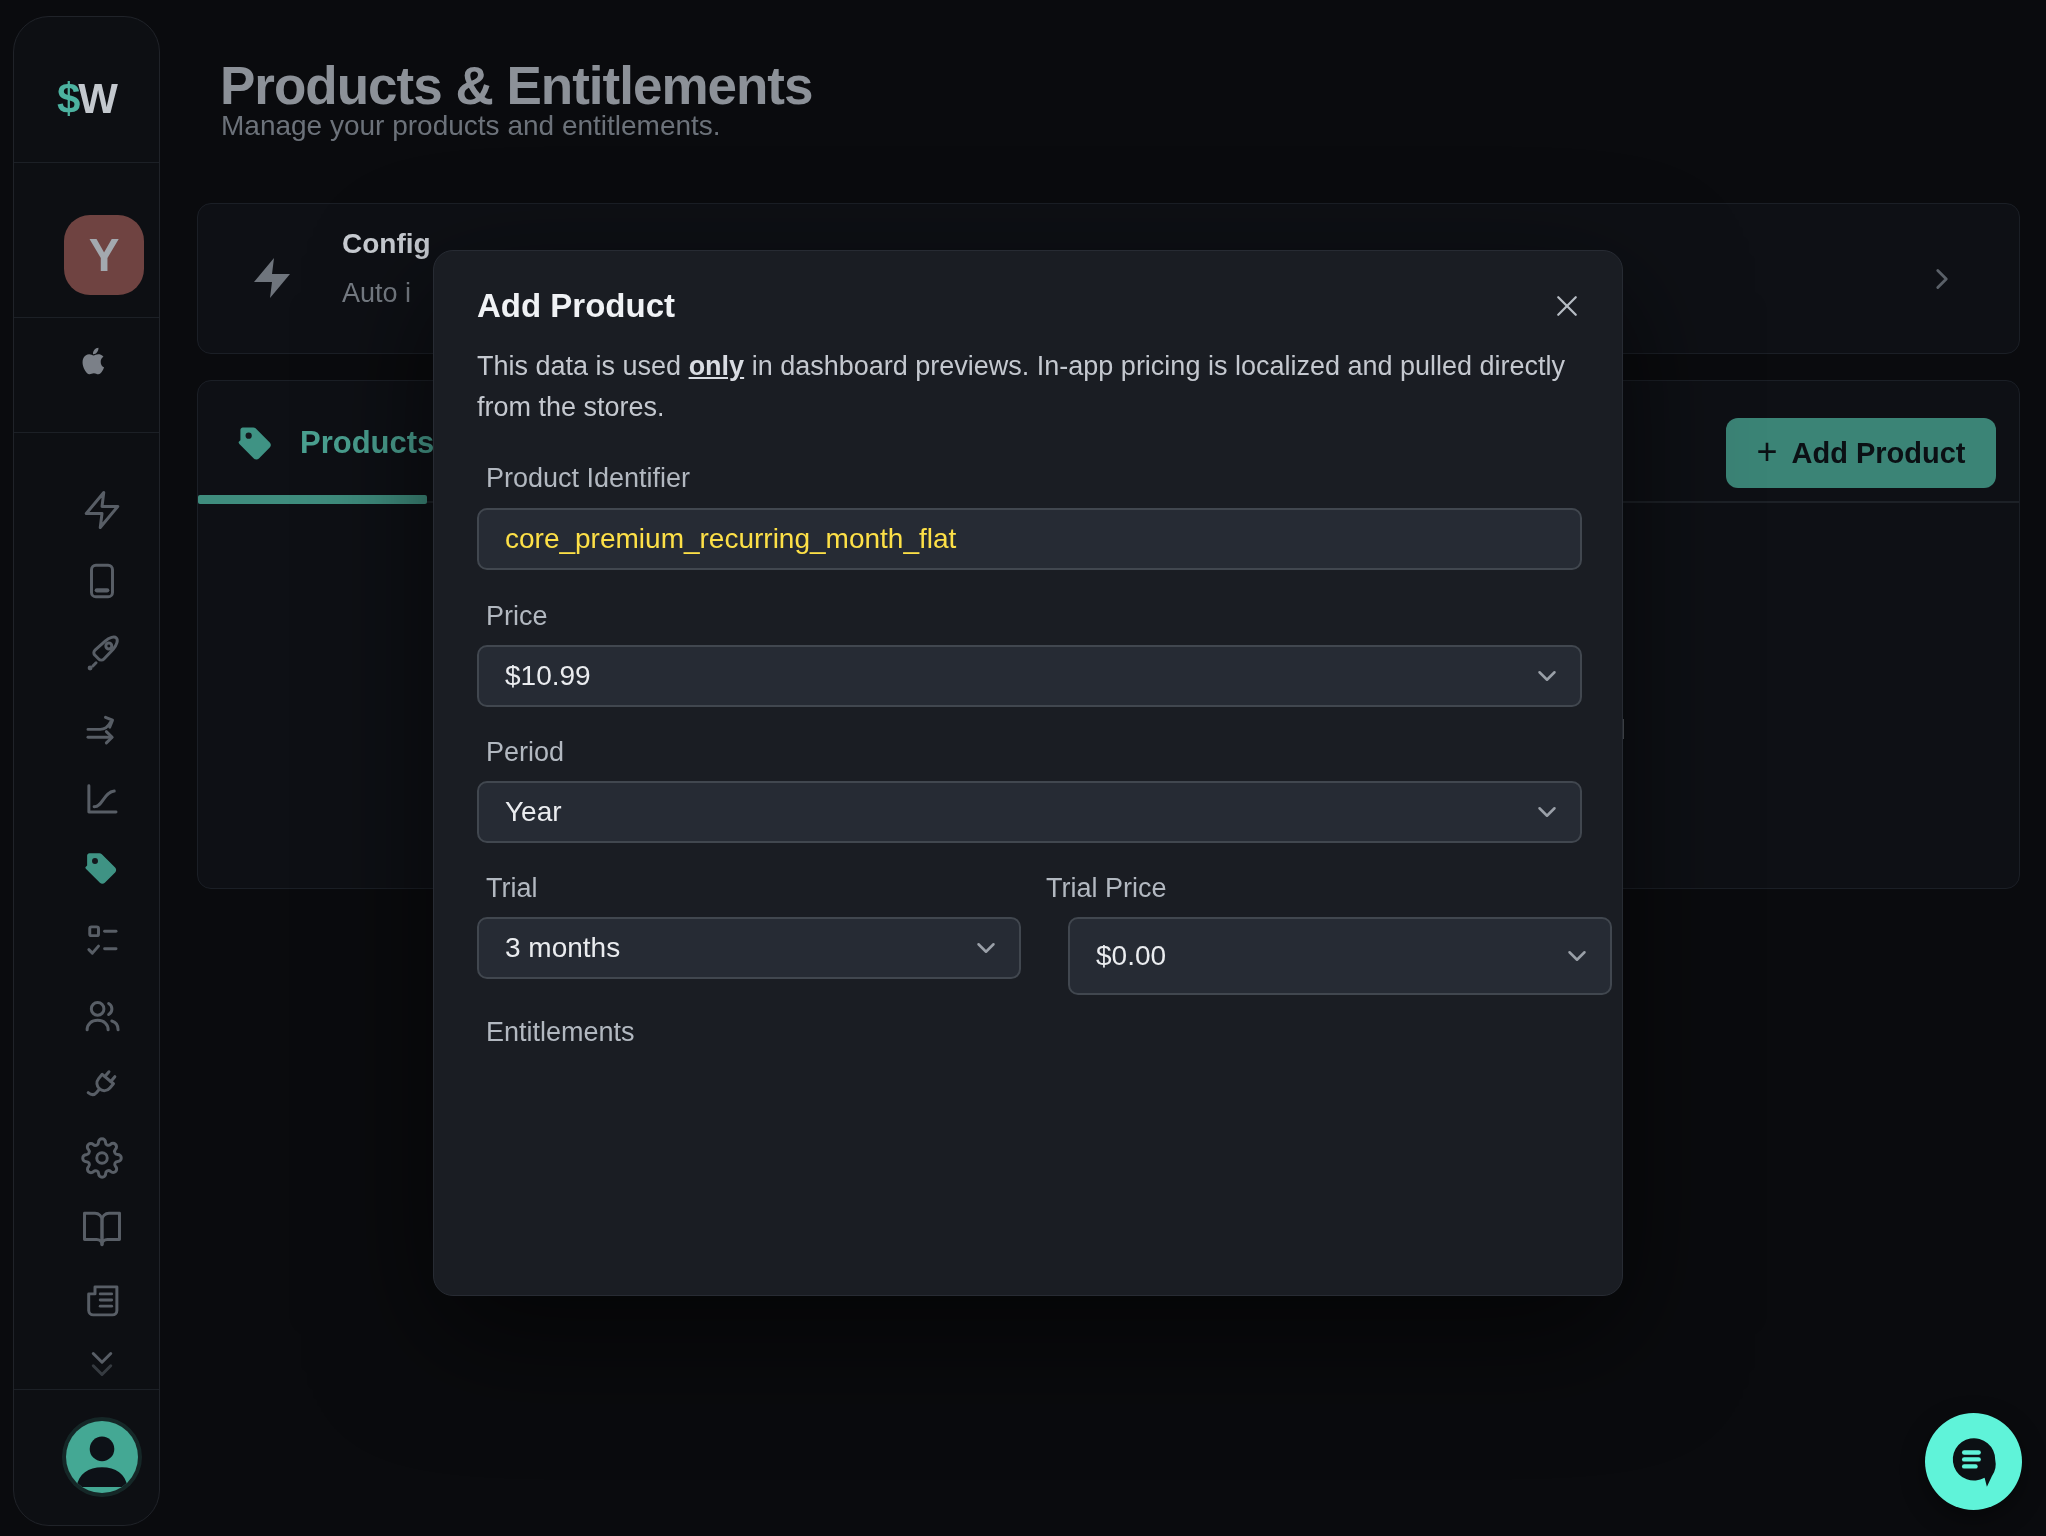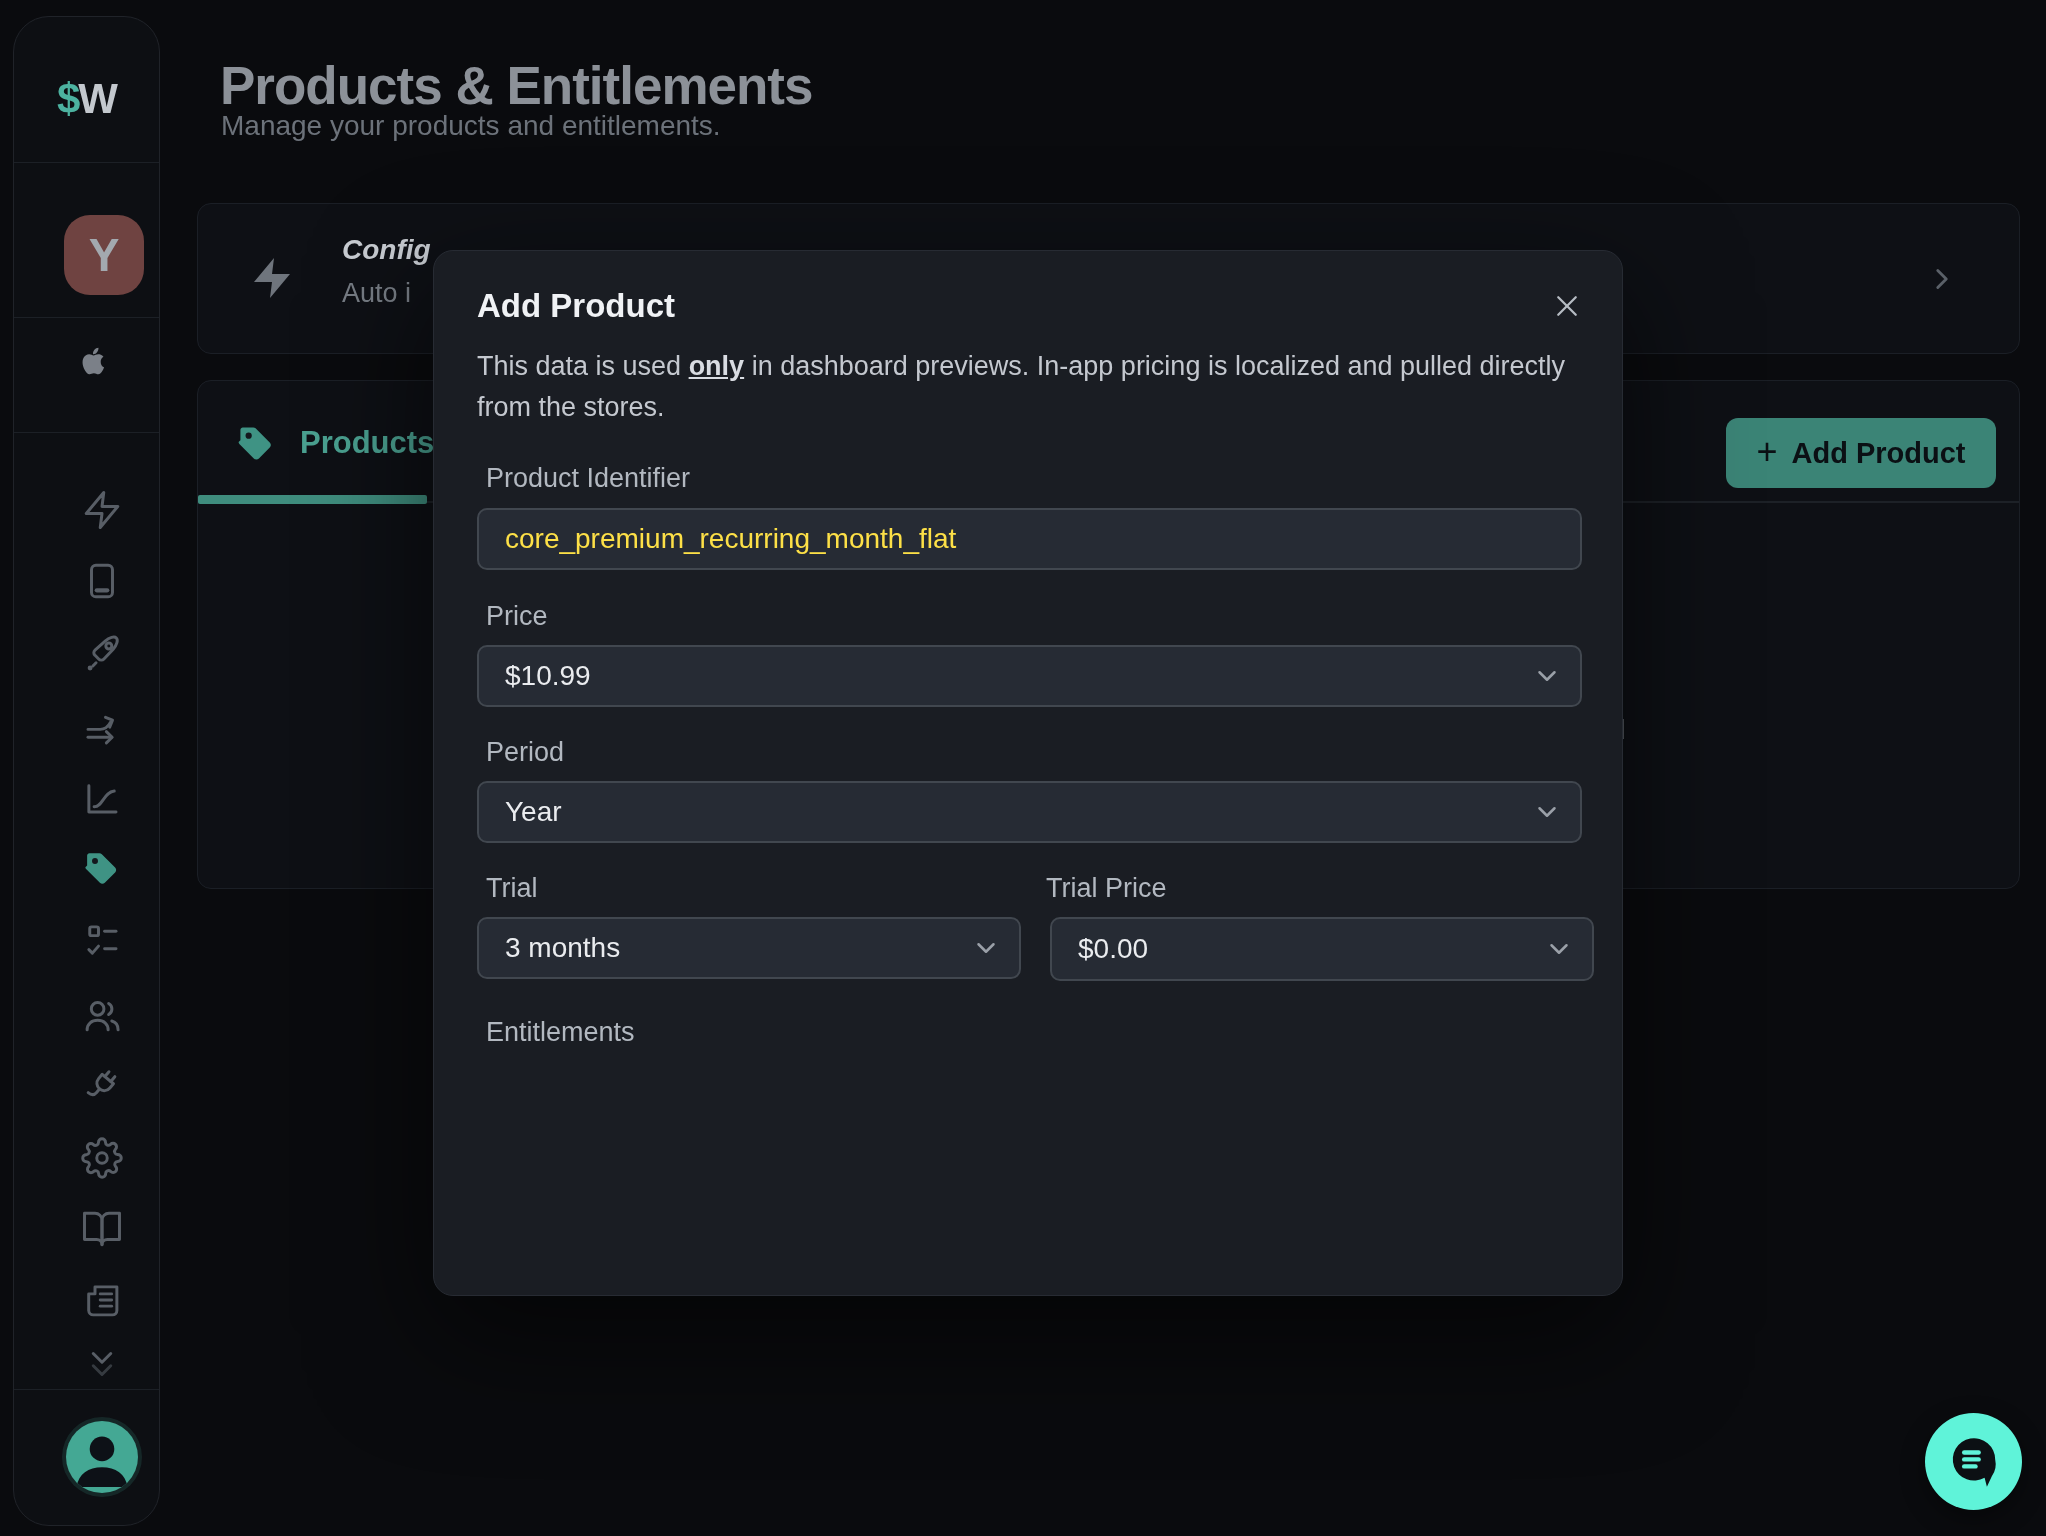--- a/index.html
+++ b/index.html
@@ -26,21 +26,21 @@
   .sb-user { position:absolute; left:52px; top:1404px; width:72px; height:72px; border-radius:50%;
     background:#44a894; box-shadow:0 0 0 4px rgba(68,168,148,.16); overflow:hidden; cursor:pointer; }
 
   
   .page-title { position:absolute; left:220px; top:34px; font-size:53px; font-weight:bold; color:#8c9198; letter-spacing:-1px;margin-top:21px; }
   .page-subtitle { position:absolute; left:221px; top:110px; font-size:28px; color:#6c727a; }
 
   .card { position:absolute; background:#0e1015; border:1px solid #1b1f26; border-radius:14px; }
   .config-card { left:197px; top:203px; width:1823px; height:151px; cursor:pointer; }
   .config-zap { position:absolute; left:50px; top:50px; }
-  .config-title { position:absolute; left:144px; top:30px; font-size:28px; font-weight:bold; color:#c8ccd2; white-space:nowrap;font-style:italic; }
+  .config-title { position:absolute; left:144px; top:24px; font-size:28px; font-weight:bold; color:#c8ccd2; white-space:nowrap; }
   .config-sub { position:absolute; left:144px; top:74px; font-size:27px; color:#767c84; white-space:nowrap; }
   .config-chevron { position:absolute; right:60px; top:58px; }
 
   .products-card { left:197px; top:380px; width:1823px; height:509px; }
   .tab-row { position:absolute; left:0; top:0; width:100%; height:122px; border-bottom:2px solid #1d2127; }
   .tab { position:absolute; left:36px; top:40px; display:flex; align-items:center; gap:22px; cursor:pointer; }
   .tab-label { font-size:31px; font-weight:bold; color:#4aa090; }
   .tab-underline { position:absolute; left:0; top:114px; width:229px; height:9px; background:#3f8d7e; border-radius:2px; }
   .add-btn { position:absolute; left:1528px; top:37px; width:270px; height:70px; background:#3b8476;
     border:none; border-radius:12px; display:flex; align-items:center; justify-content:center; gap:14px;
@@ -269,21 +269,21 @@
     </div>
 
     <label class="f-label" style="left:52px;top:622px">Trial</label>
     <label class="f-label" style="left:612px;top:622px">Trial Price</label>
     <div class="field" style="left:43px;top:666px;width:544px;height:62px">
       <span>3 months</span>
       <svg class="chev" width="30" height="30" viewBox="0 0 24 24">
           <polyline points="6 9 12 15 18 9" fill="none" stroke="#9aa0a8" stroke-width="2" stroke-linecap="round" stroke-linejoin="round"></polyline>
         </svg>
     </div>
-    <div class="field" style="left:616px;top:666px;width:544px;height:64px">
+    <div class="field" style="left:634px;top:666px;width:544px;height:78px">
       <span>$0.00</span>
       <svg class="chev" width="30" height="30" viewBox="0 0 24 24">
           <polyline points="6 9 12 15 18 9" fill="none" stroke="#9aa0a8" stroke-width="2" stroke-linecap="round" stroke-linejoin="round"></polyline>
         </svg>
     </div>
 
     <label class="f-label" style="left:52px;top:766px">Entitlements</label>
 
   </div>
 

